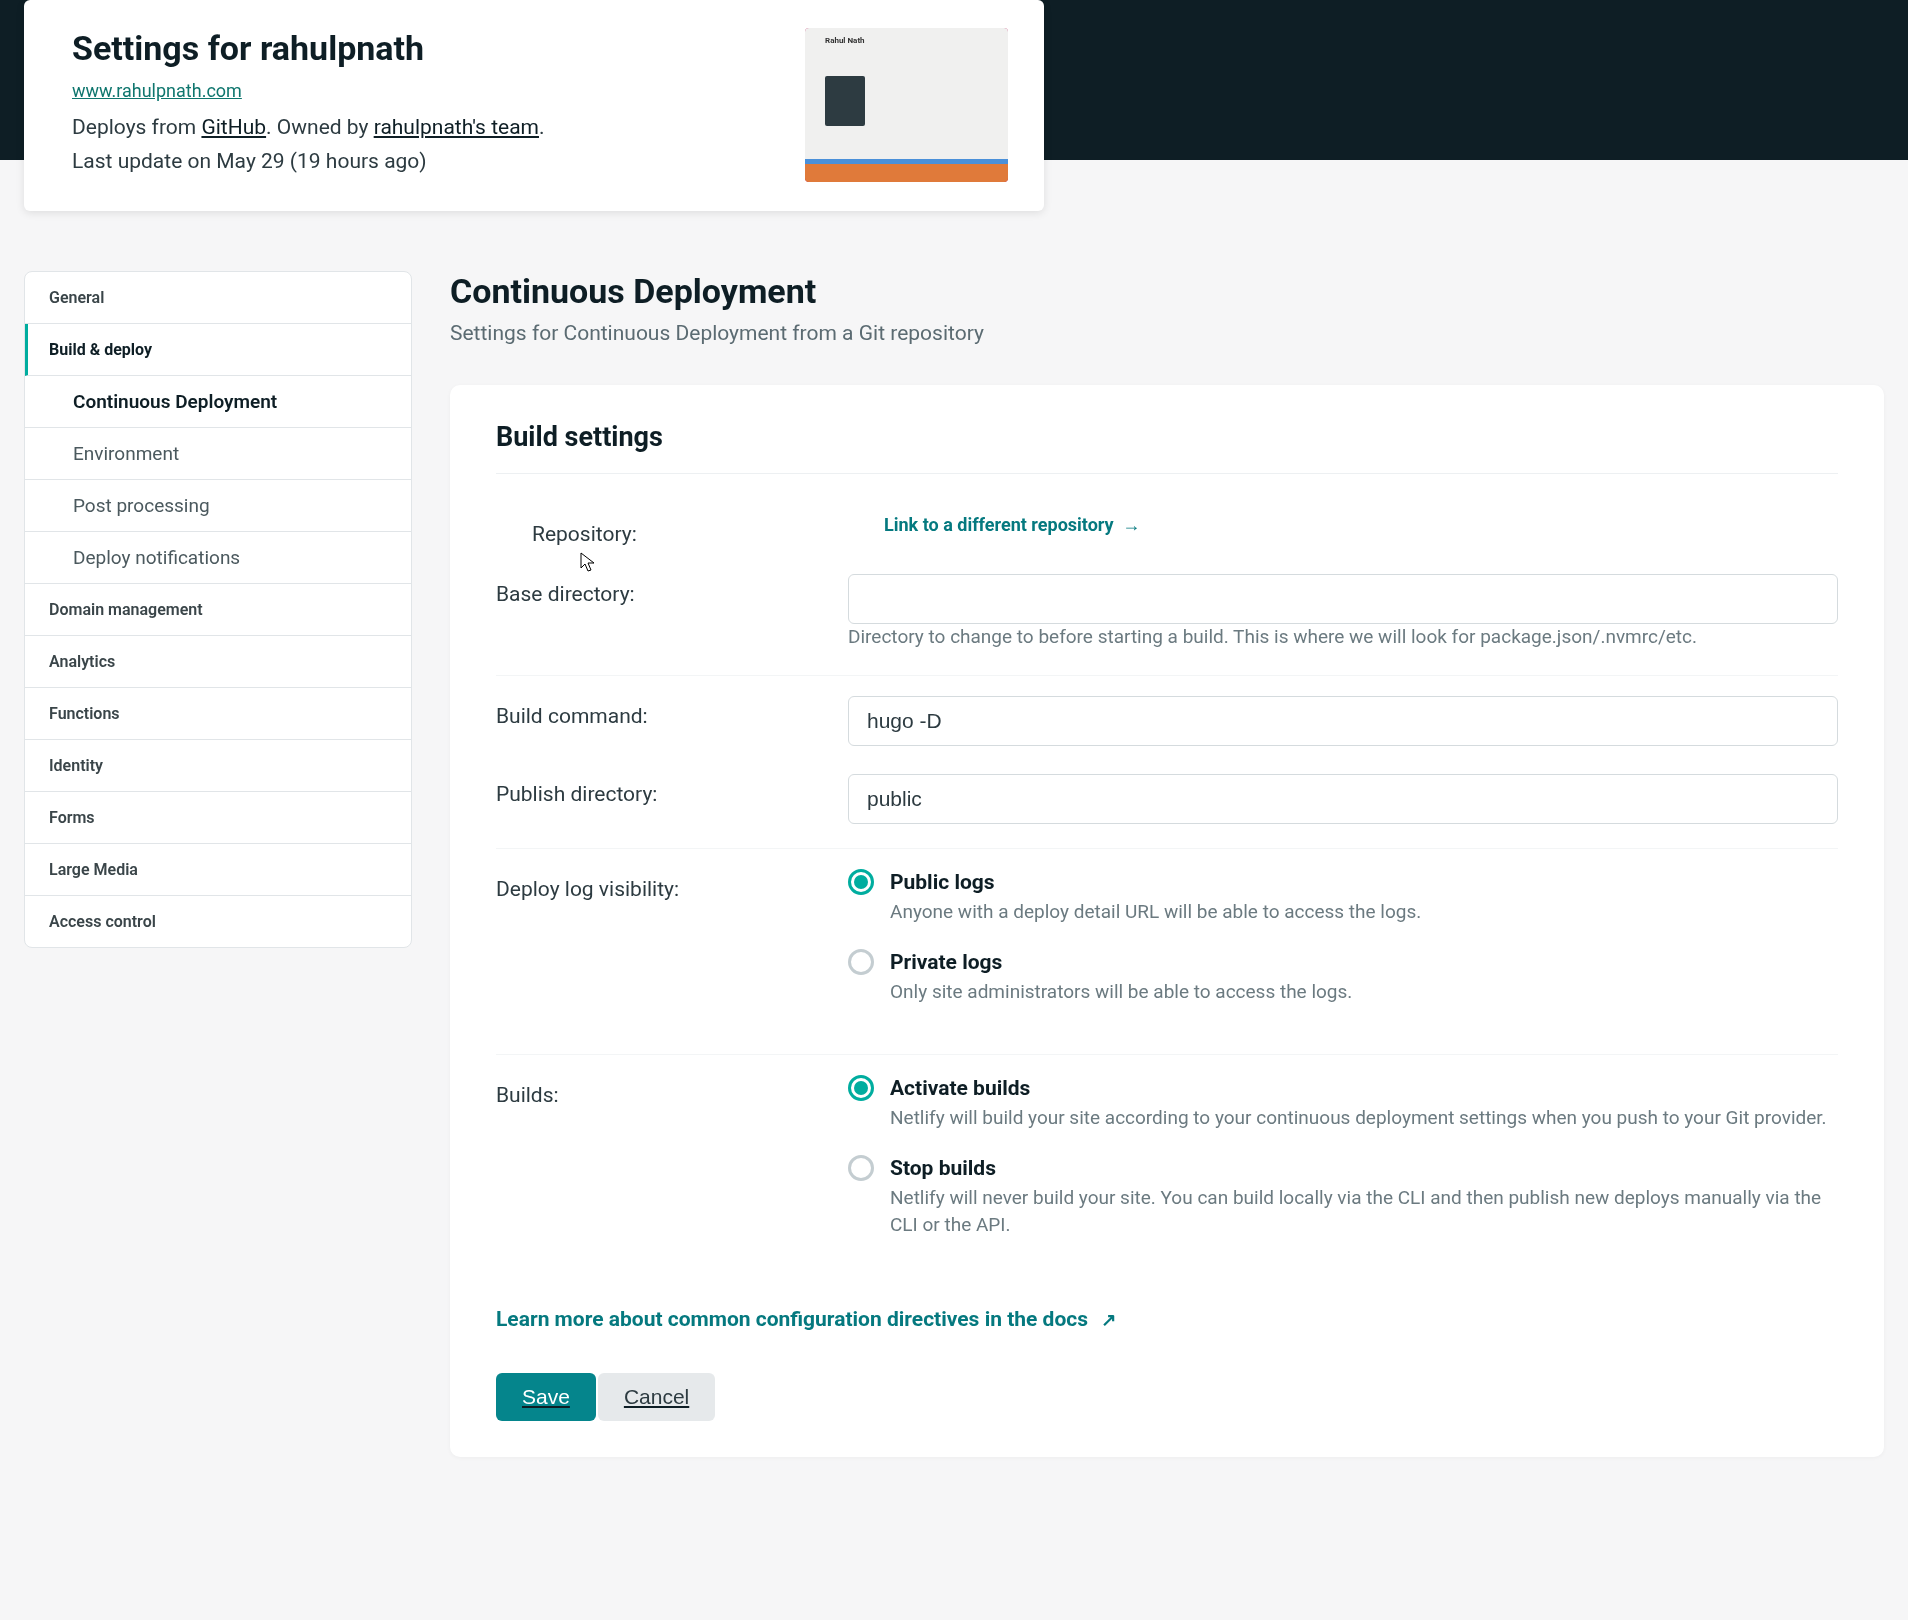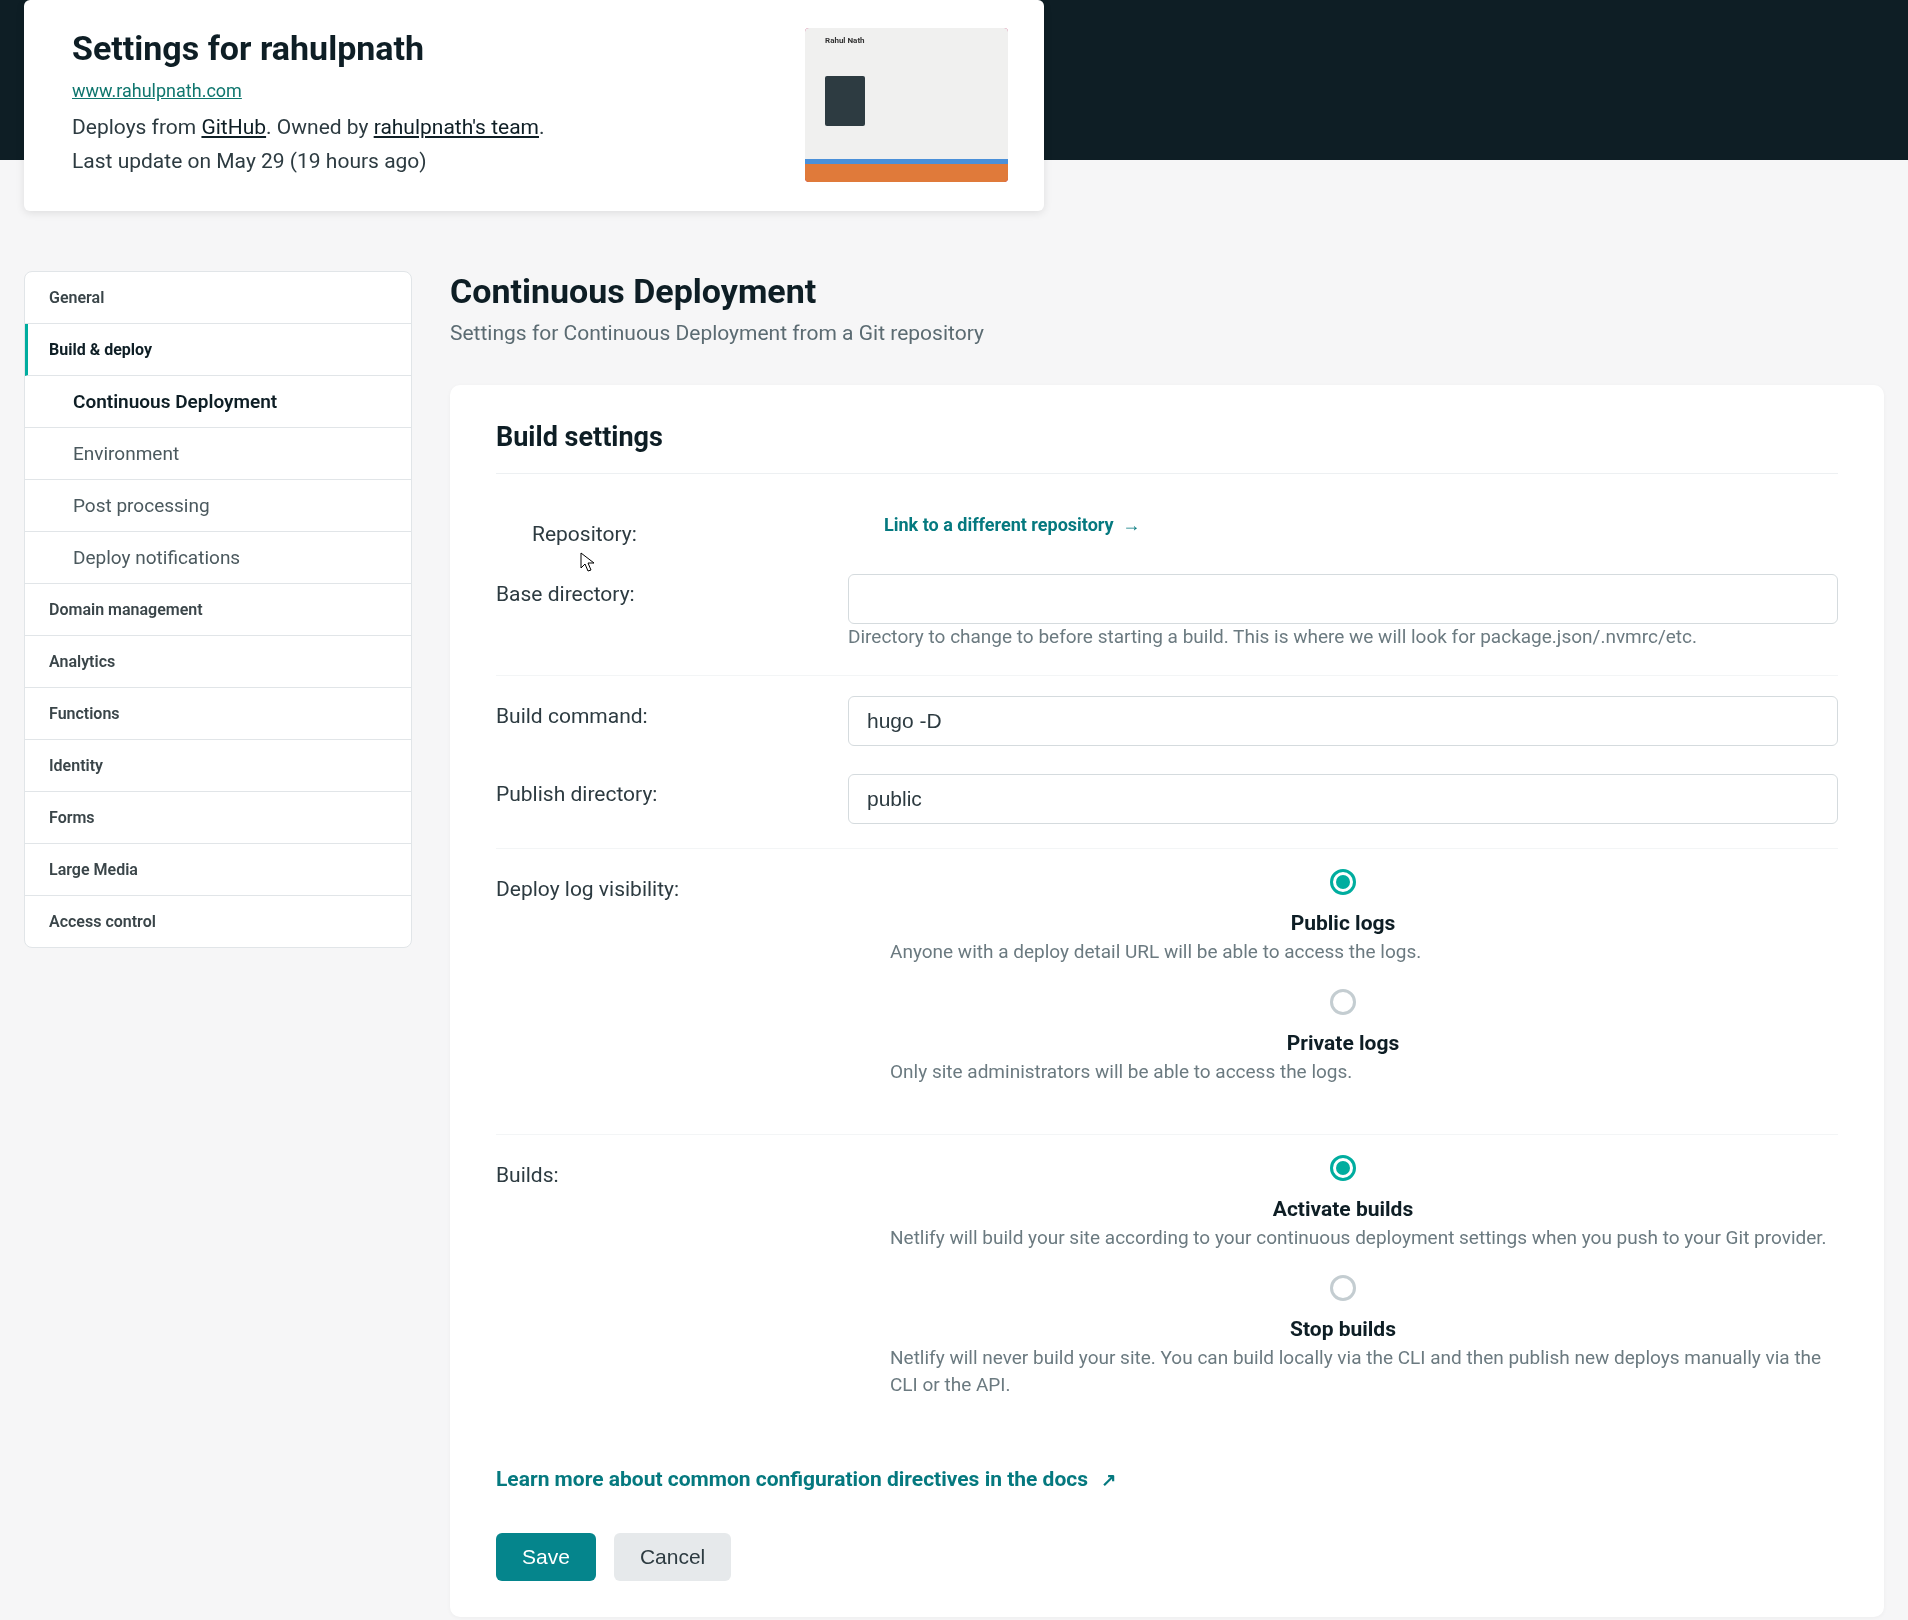--- a/index.html
+++ b/index.html
@@ -166,21 +166,21 @@
   color: #2d3b41;
   background: #fff;
 }
 .help-text {
   font-size: 19px;
   color: #6b7a80;
   margin-top: 0;
   line-height: 1.4;
 }
 .radio-block { margin-bottom: 24px; }
-.radio-top { display: flex; align-items: center; gap: 16px; flex-direction: column; }
+.radio-top { display: flex; align-items: center; gap: 16px; }
 .radio-circle {
   width: 26px;
   height: 26px;
   border: 3px solid #c4cdd1;
   border-radius: 50%;
   flex-shrink: 0;
   position: relative;
 }
 .radio-circle.selected {
   border-color: #00ad9f;
@@ -202,21 +202,21 @@
 }
 .learn-more {
   color: #05797f;
   font-weight: 700;
   font-size: 21px;
   cursor: pointer;
   display: inline-block;
   margin-top: 30px;
 }
 .learn-more .ext-icon { margin-left: 8px; font-size:18px; }
-.button-row { display: flex; gap: 18px; margin-top: 42px; }
+.button-row { display: flex; gap: 2px; margin-top: 42px; text-decoration: underline; }
 .btn {
   border: none;
   border-radius: 6px;
   padding: 12px 26px;
   font-size: 21px;
   font-weight: 500;
   cursor: pointer;
 }
 .btn-primary { background: #05858c; color: #fff; }
 .btn-secondary { background: #e6e9eb; color: #2d3b41; }

